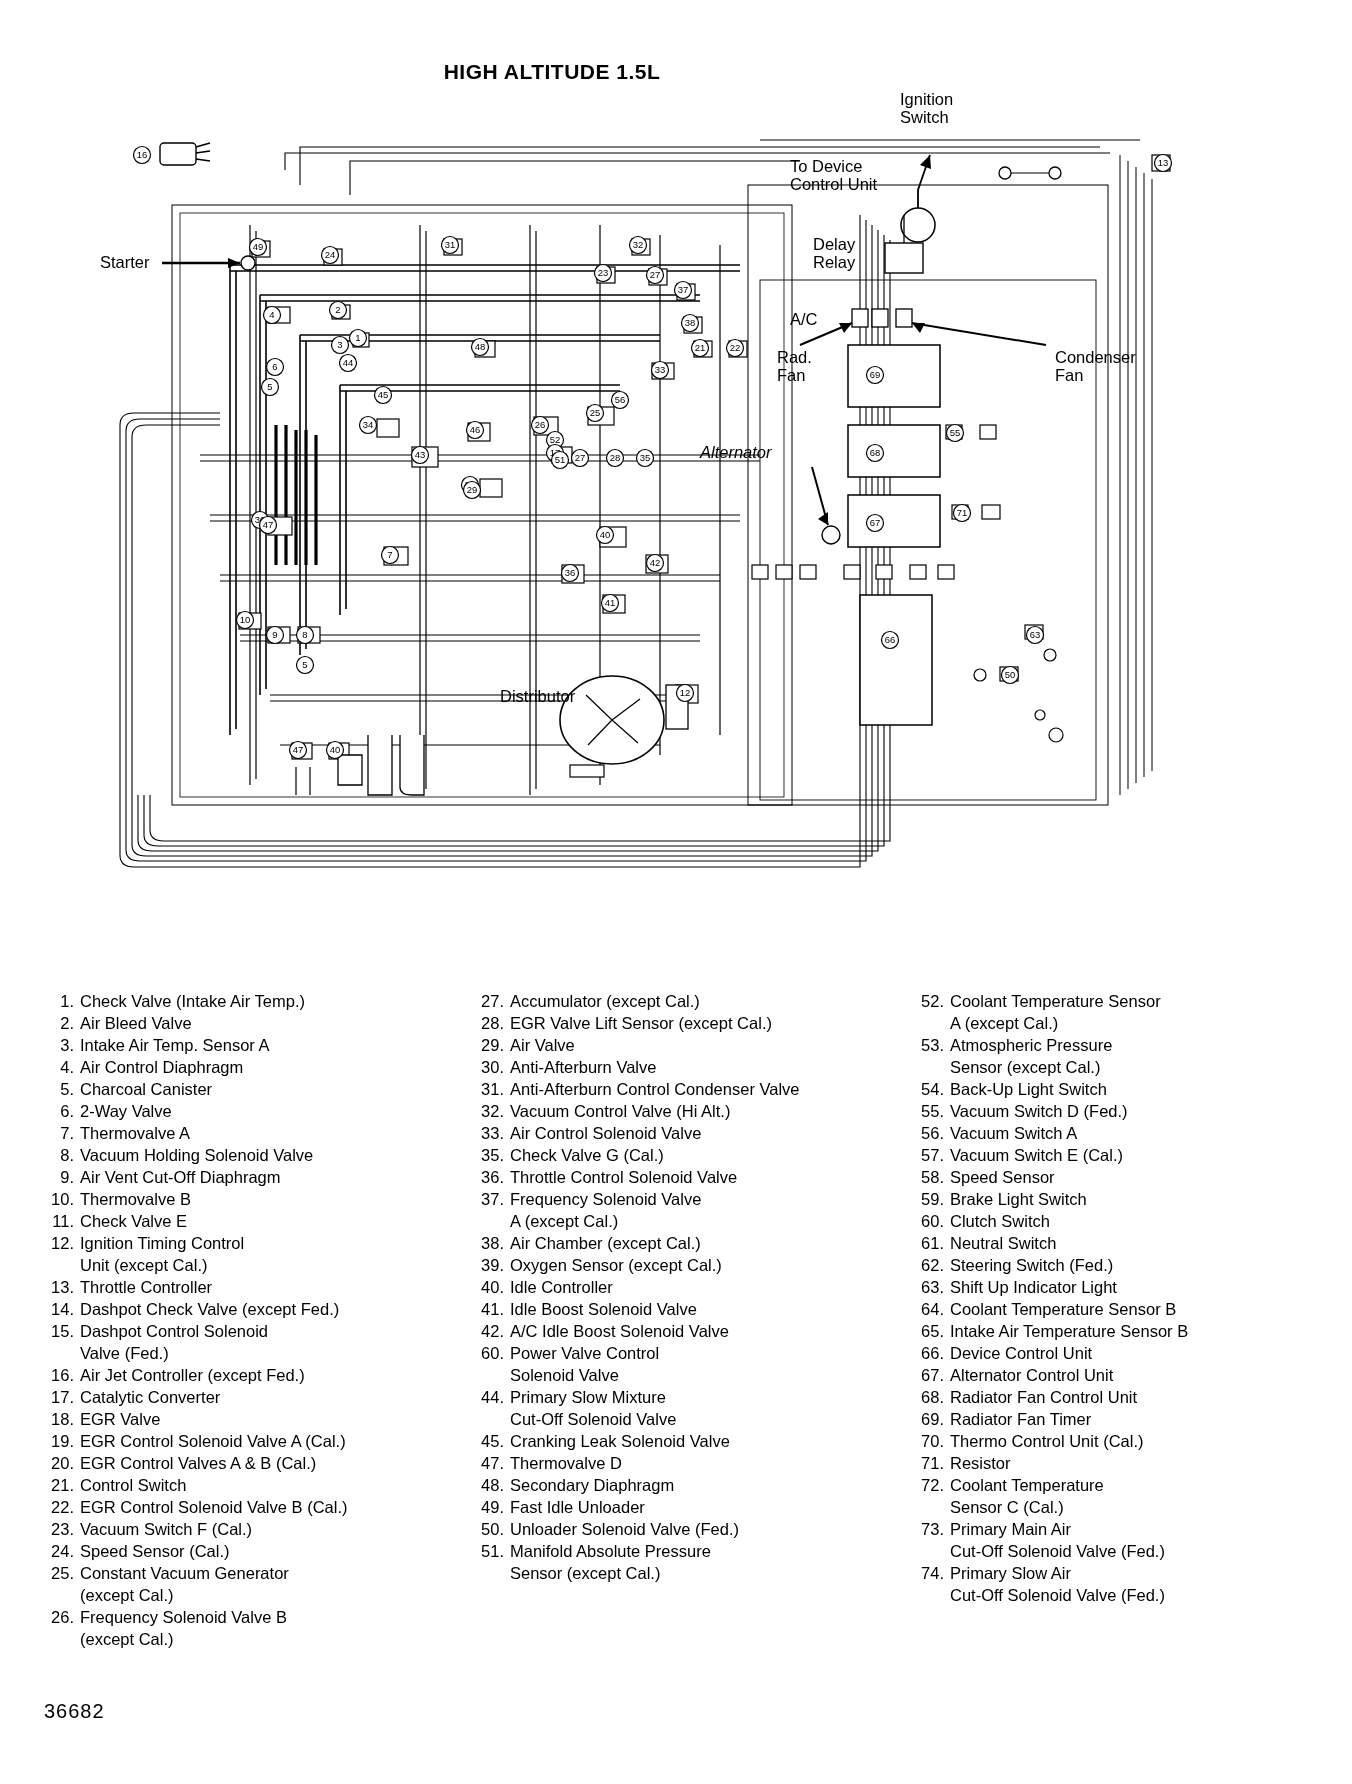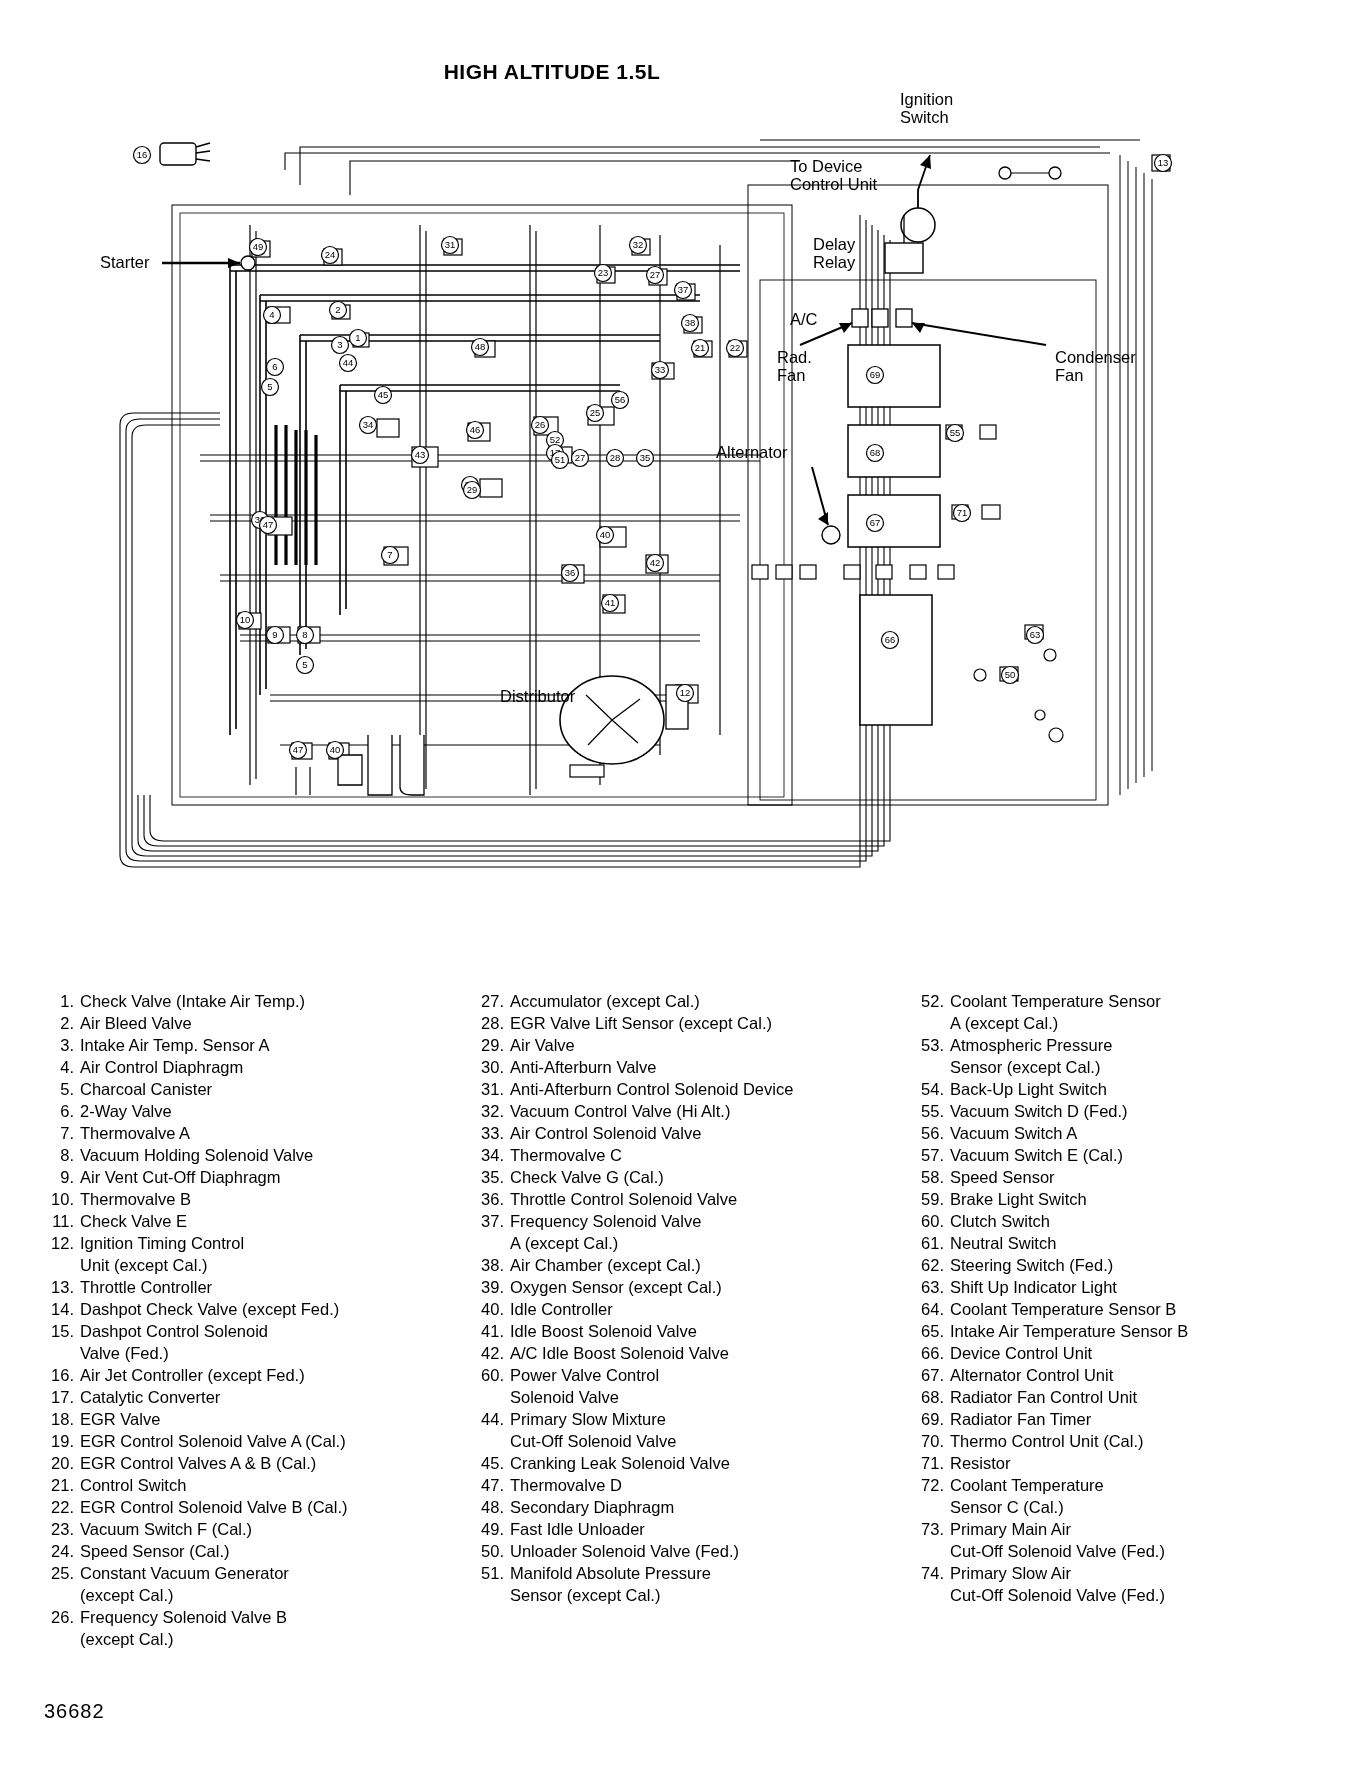--- a/index.html
+++ b/index.html
@@ -410,21 +410,21 @@
 Switch</div>
   <div class="callout" style="left:690px; top:62px;">To Device
 Control Unit</div>
   <div class="callout" style="left:713px; top:140px;">Delay
 Relay</div>
   <div class="callout" style="left:690px; top:215px;">A/C</div>
   <div class="callout" style="left:660px; top:253px;padding-left:17px;">Rad.
 Fan</div>
   <div class="callout" style="left:955px; top:253px;">Condenser
 Fan</div>
-  <div class="callout" style="left:616px; top:348px;">Alternator</div>
+  <div class="callout" style="left:600px; top:348px;font-style:italic;">Alternator</div>
   <div class="callout" style="left:0px; top:158px;">Starter</div>
   <div class="callout" style="left:400px; top:592px;">Distributor</div>
 </div>
 
 <div id="legend">
   <div class="legend-col c1">
     <div class="legend-item">
         <span class="legend-num">1.</span>
         <span class="legend-text">Check Valve (Intake Air Temp.)</span>
       </div>
@@ -546,33 +546,29 @@
     <div class="legend-item">
         <span class="legend-num">29.</span>
         <span class="legend-text">Air Valve</span>
       </div>
     <div class="legend-item">
         <span class="legend-num">30.</span>
         <span class="legend-text">Anti-Afterburn Valve</span>
       </div>
     <div class="legend-item">
         <span class="legend-num">31.</span>
-        <span class="legend-text">Anti-Afterburn Control Solenoid Device</span>
+        <span class="legend-text">Anti-Afterburn Control Condenser Valve</span>
       </div>
     <div class="legend-item">
         <span class="legend-num">32.</span>
         <span class="legend-text">Vacuum Control Valve (Hi Alt.)</span>
       </div>
     <div class="legend-item">
         <span class="legend-num">33.</span>
         <span class="legend-text">Air Control Solenoid Valve</span>
-      </div>
-    <div class="legend-item">
-        <span class="legend-num">34.</span>
-        <span class="legend-text">Thermovalve C</span>
       </div>
     <div class="legend-item">
         <span class="legend-num">35.</span>
         <span class="legend-text">Check Valve G (Cal.)</span>
       </div>
     <div class="legend-item">
         <span class="legend-num">36.</span>
         <span class="legend-text">Throttle Control Solenoid Valve</span>
       </div>
     <div class="legend-item">

